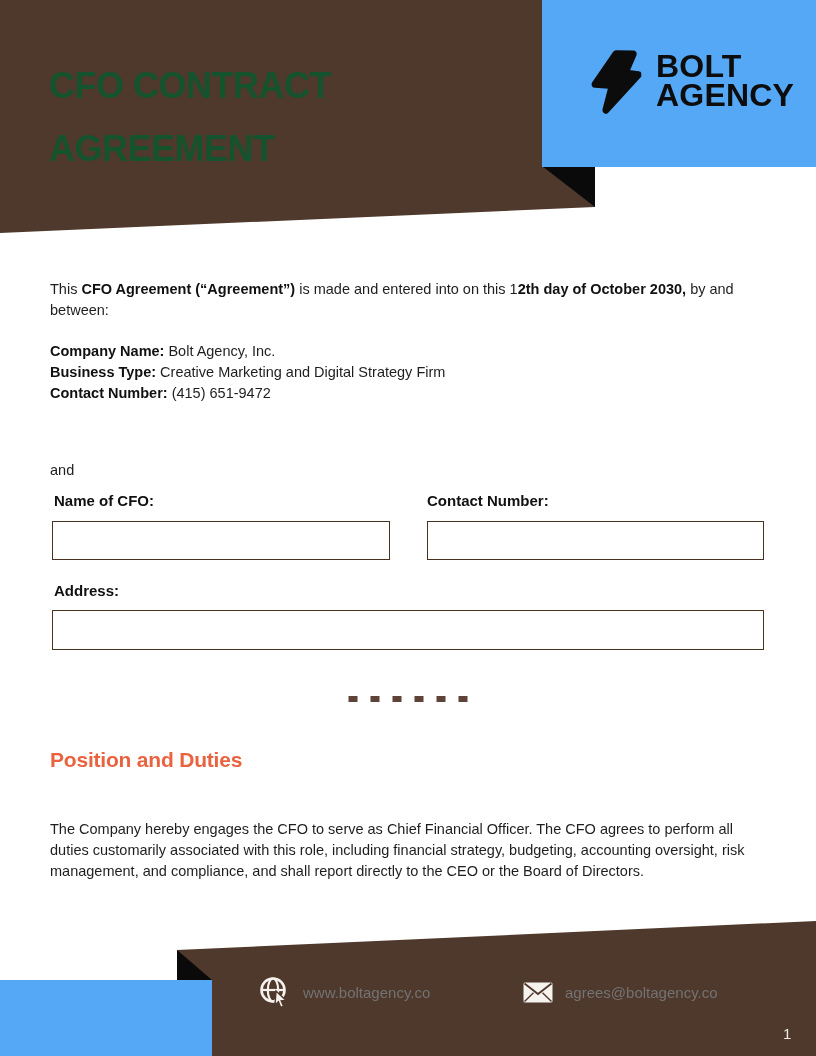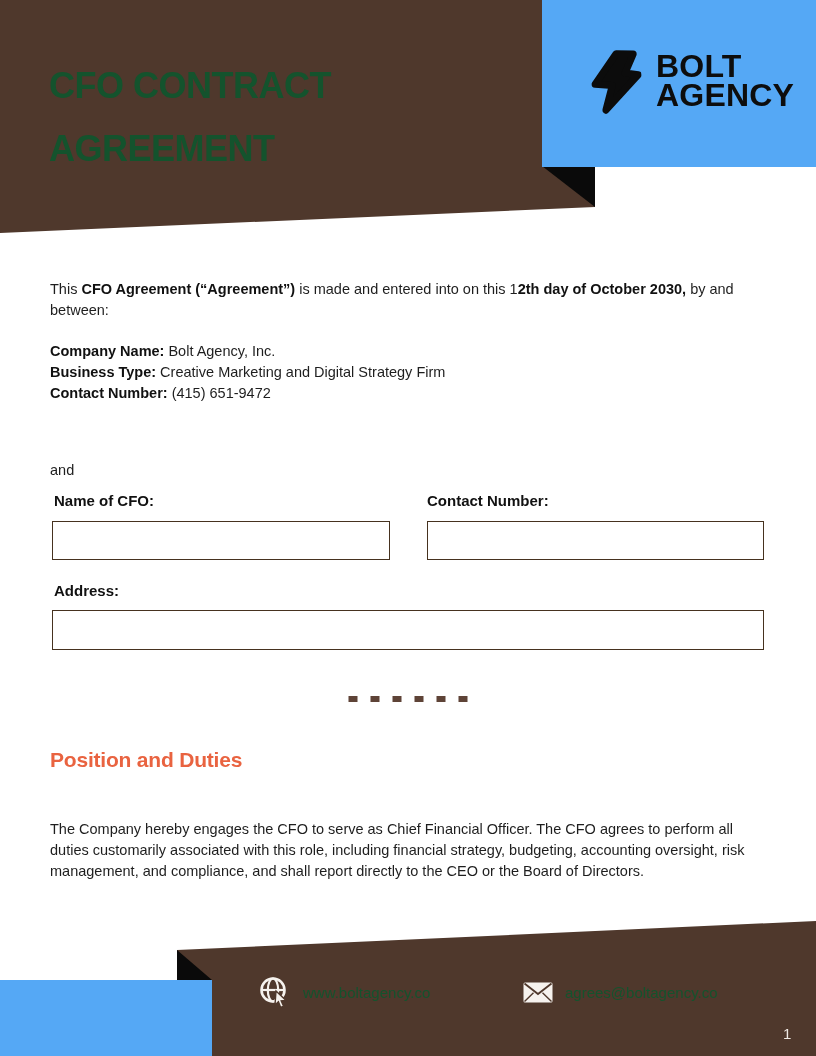--- a/index.html
+++ b/index.html
@@ -93,21 +93,21 @@
   }
   .footer-fold {
     position: absolute; left: 177px; top: 950px; width: 35px; height: 30px;
     background: #0a0a0a;
     clip-path: polygon(0 0, 100% 100%, 0 100%);
   }
   .footer-blue {
     position: absolute; left: 0; top: 980px; width: 212px; height: 76px;
     background: #55A8F5;
   }
-  .footer-item { position: absolute; color: #14532d; font-size: 15px; }
+  .footer-item { position: absolute; color: #737373; font-size: 15px; }
   .globe-icon    { position: absolute; left: 259px; top: 976px; width: 30px; height: 32px; }
   .website-text  { left: 303px; top: 984px; }
   .envelope-icon { position: absolute; left: 523px; top: 982px; width: 30px; height: 21px; }
   .email-text    { left: 565px; top: 984px; }
   .page-number   { position: absolute; left: 783px; top: 1025px; color: #EFE8E3; font-size: 15px; }
 </style>
 </head>
 <body>
 
 <div class="page">

